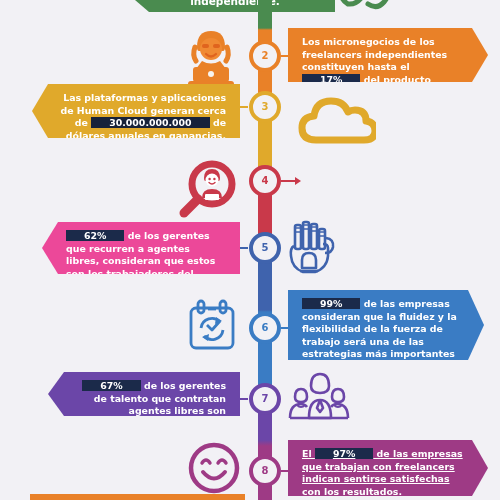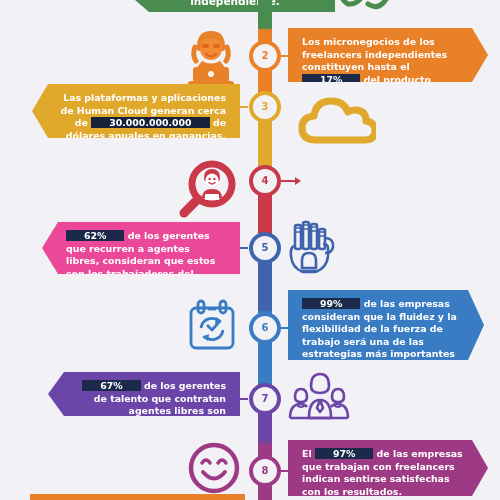--- a/index.html
+++ b/index.html
@@ -217,19 +217,19 @@
   </div>
   <div class="connector to-right" style="left:281px;top:470px;width:14px;background:#9e3a85;color:#9e3a85;"></div>
 
   <svg class="icon" style="left:186px;top:440px;" width="56" height="56" viewBox="0 0 56 56">
     <circle cx="28" cy="28" r="23" fill="none" stroke="#9e3a85" stroke-width="4.5"></circle>
     <path d="M16 23 q4 -6 8 0" fill="none" stroke="#9e3a85" stroke-width="3.4" stroke-linecap="round"></path>
     <path d="M32 23 q4 -6 8 0" fill="none" stroke="#9e3a85" stroke-width="3.4" stroke-linecap="round"></path>
     <path d="M17 32 q11 13 22 0" fill="none" stroke="#9e3a85" stroke-width="4" stroke-linecap="round"></path>
   </svg>
 
-  <div class="callout right" style="left:288px;top:440px;width:200px;height:56px;background:#9e3a85;">
+  <div class="callout right" style="left:288px;top:440px;width:200px;height:56px;background:#9e3a85;text-decoration:underline;">
     <span>El </span><span class="hl">97%</span><span> de las empresas que trabajan con freelancers indican sentirse satisfechas con los resultados.</span>
   </div>
 
   <div class="bottom-orange"></div>
 
 </div>
 
 </body></html>

